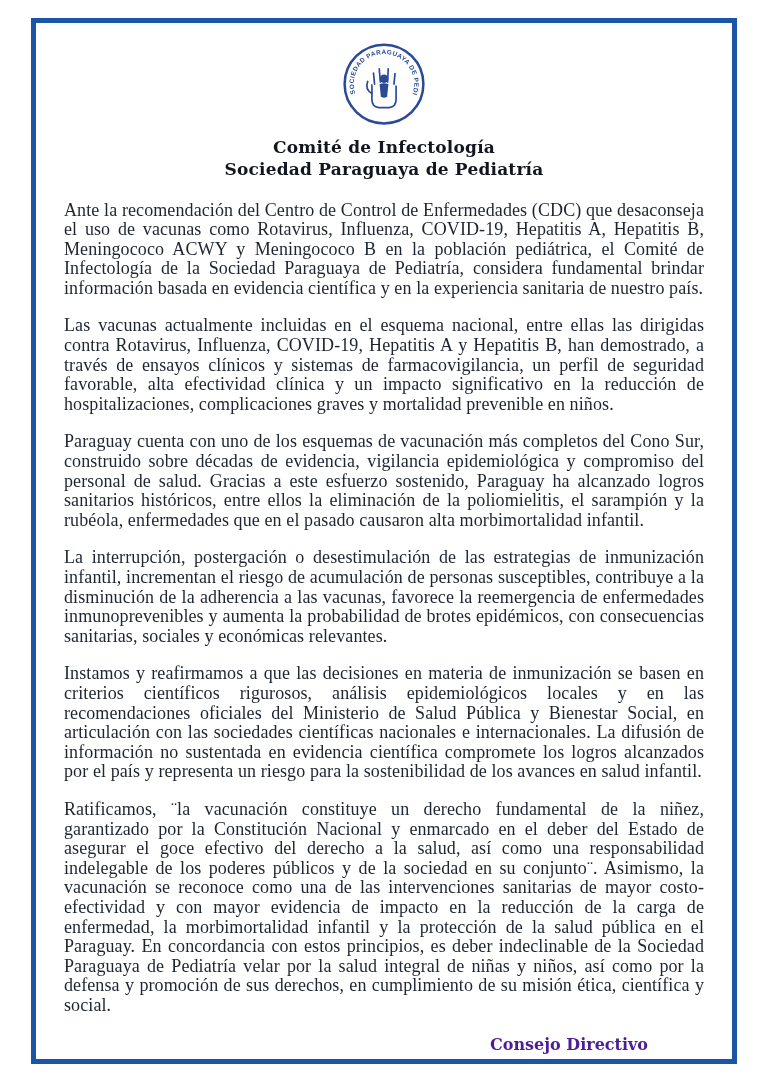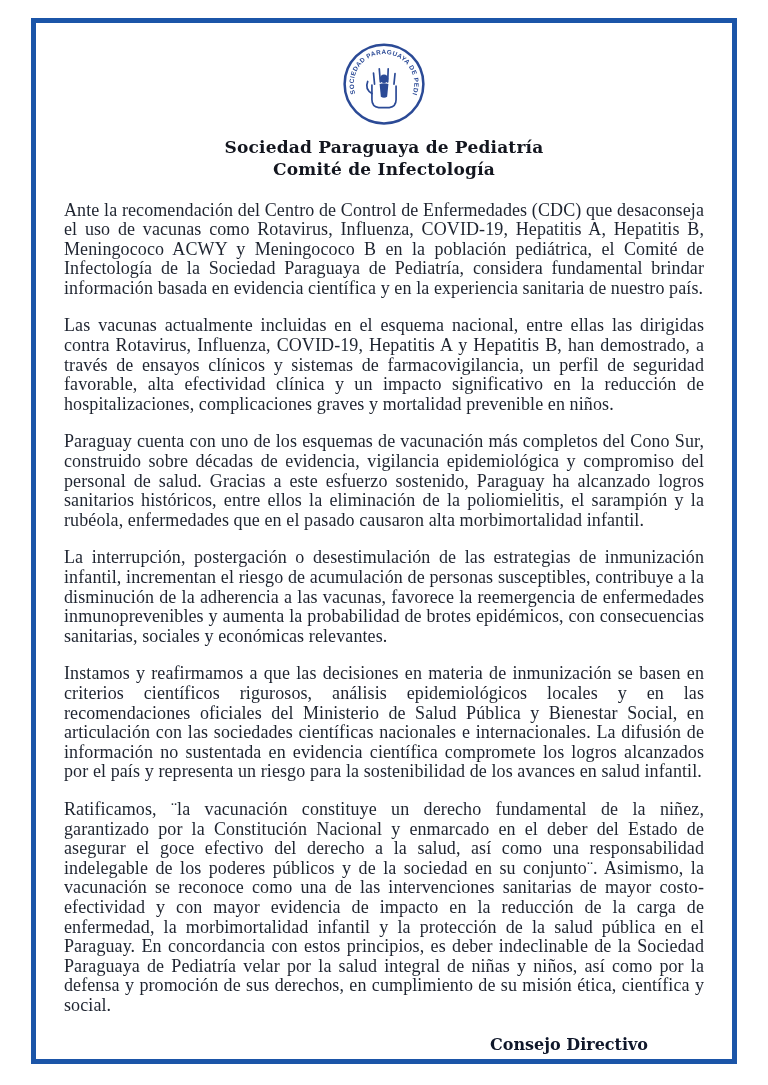--- a/index.html
+++ b/index.html
@@ -42,21 +42,21 @@
   }
 
   .signature {
     width: fit-content;
     margin: 10px 56px 0 auto;
     text-align: right;
     font-family: "DejaVu Serif", serif;
     font-weight: bold;
     font-size: 16px;
     line-height: 1.45;
-    color: #0f172a;
+    color: #4c1d95;
   }
 </style>
 </head>
 <body>
 
 <div class="page">
   <div class="frame">
     <div class="inner">
 
       <div class="logo-wrap">
@@ -83,22 +83,22 @@
             <path d="M 28.5,50 Q 21.5,46 24.5,38.5"></path>
           </g>
           <g fill="#2b4a96">
             <circle cx="40" cy="36" r="4.1"></circle>
             <path d="M 35.8,41 Q 40,39.5 44.2,41 L 43,53 Q 40,55 37,53 Z"></path>
           </g>
         </svg>
       </div>
 
       <div class="title-block">
+        <div class="title-line">Comité de Infectología</div>
         <div class="title-line">Sociedad Paraguaya de Pediatría</div>
-        <div class="title-line">Comité de Infectología</div>
       </div>
 
       <div class="body-text">
         <p>Ante la recomendación del Centro de Control de Enfermedades (CDC) que desaconseja el uso de vacunas como Rotavirus, Influenza, COVID-19, Hepatitis A, Hepatitis B, Meningococo ACWY y Meningococo B en la población pediátrica, el Comité de Infectología de la Sociedad Paraguaya de Pediatría, considera fundamental brindar información basada en evidencia científica y en la experiencia sanitaria de nuestro país.</p>
         <p>Las vacunas actualmente incluidas en el esquema nacional, entre ellas las dirigidas contra Rotavirus, Influenza, COVID-19, Hepatitis A y Hepatitis B, han demostrado, a través de ensayos clínicos y sistemas de farmacovigilancia, un perfil de seguridad favorable, alta efectividad clínica y un impacto significativo en la reducción de hospitalizaciones, complicaciones graves y mortalidad prevenible en niños.</p>
         <p>Paraguay cuenta con uno de los esquemas de vacunación más completos del Cono Sur, construido sobre décadas de evidencia, vigilancia epidemiológica y compromiso del personal de salud. Gracias a este esfuerzo sostenido, Paraguay ha alcanzado logros sanitarios históricos, entre ellos la eliminación de la poliomielitis, el sarampión y la rubéola, enfermedades que en el pasado causaron alta morbimortalidad infantil.</p>
         <p>La interrupción, postergación o desestimulación de las estrategias de inmunización infantil, incrementan el riesgo de acumulación de personas susceptibles, contribuye a la disminución de la adherencia a las vacunas, favorece la reemergencia de enfermedades inmunoprevenibles y aumenta la probabilidad de brotes epidémicos, con consecuencias sanitarias, sociales y económicas relevantes.</p>
         <p>Instamos y reafirmamos a que las decisiones en materia de inmunización se basen en criterios científicos rigurosos, análisis epidemiológicos locales y en las recomendaciones oficiales del Ministerio de Salud Pública y Bienestar Social, en articulación con las sociedades científicas nacionales e internacionales. La difusión de información no sustentada en evidencia científica compromete los logros alcanzados por el país y representa un riesgo para la sostenibilidad de los avances en salud infantil.</p>
         <p>Ratificamos, ¨la vacunación constituye un derecho fundamental de la niñez, garantizado por la Constitución Nacional y enmarcado en el deber del Estado de asegurar el goce efectivo del derecho a la salud, así como una responsabilidad indelegable de los poderes públicos y de la sociedad en su conjunto¨. Asimismo, la vacunación se reconoce como una de las intervenciones sanitarias de mayor costo-efectividad y con mayor evidencia de impacto en la reducción de la carga de enfermedad, la morbimortalidad infantil y la protección de la salud pública en el Paraguay. En concordancia con estos principios, es deber indeclinable de la Sociedad Paraguaya de Pediatría velar por la salud integral de niñas y niños, así como por la defensa y promoción de sus derechos, en cumplimiento de su misión ética, científica y social.</p>
       </div>

